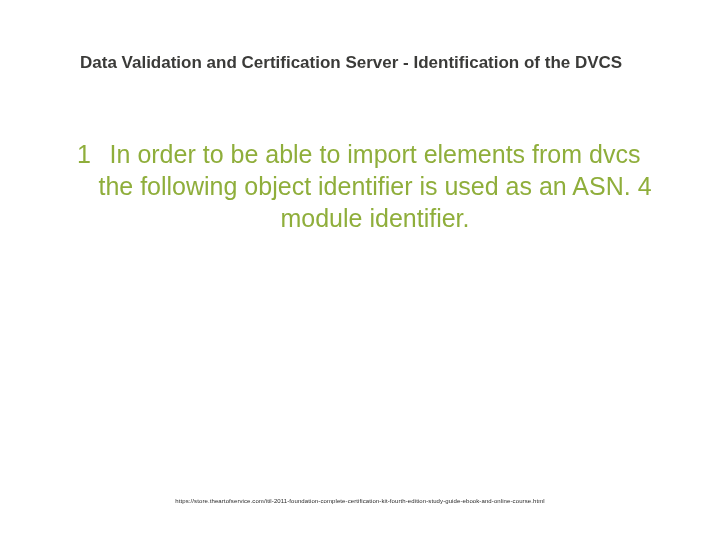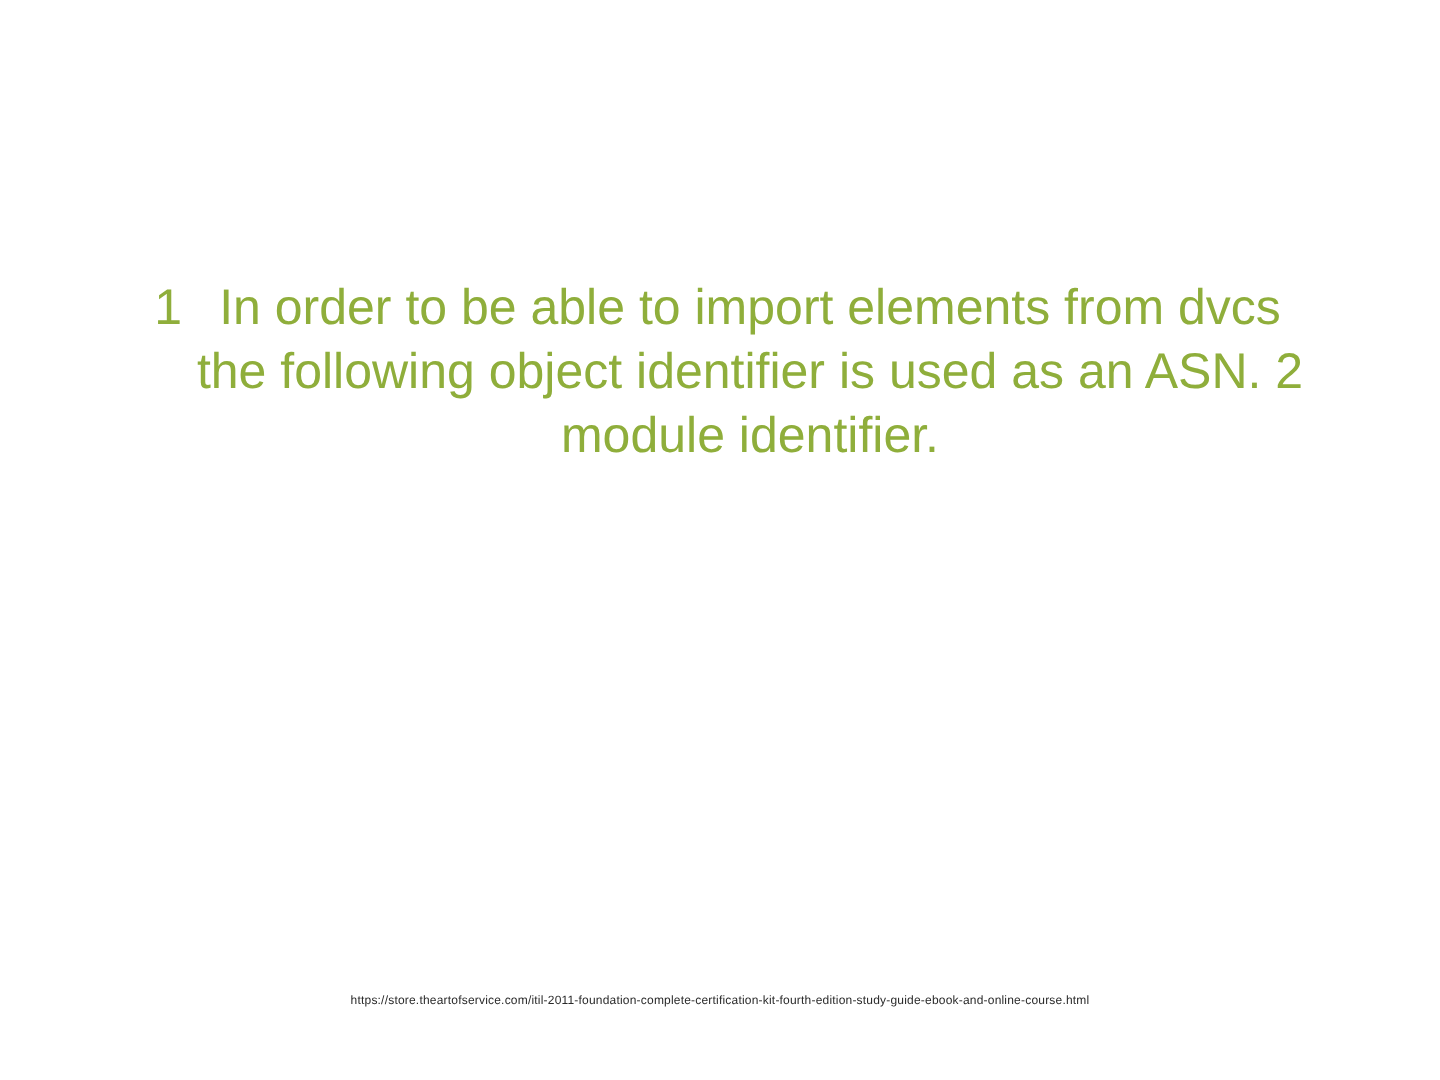--- a/index.html
+++ b/index.html
@@ -57,23 +57,24 @@
     letter-spacing: 0.1px;
     word-break: break-all;
     padding: 0 50px;
   }
 </style>
 </head>
 <body>
 
 <div class="slide">
 
+  <div class="title">Data Validation and Certification Server - Identification of the DVCS</div>
 
   <div class="body-text">
     <div class="body-wrap">
       <span class="bullet-num">1</span>
-      <span>In order to be able to import elements from dvcs the following object identifier is used as an ASN. 2 module identifier.</span>
+      <span>In order to be able to import elements from dvcs the following object identifier is used as an ASN. 4 module identifier.</span>
     </div>
   </div>
 
   <div class="footer-url">https://store.theartofservice.com/itil-2011-foundation-complete-certification-kit-fourth-edition-study-guide-ebook-and-online-course.html</div>
 
 </div>
 
 </body></html>

